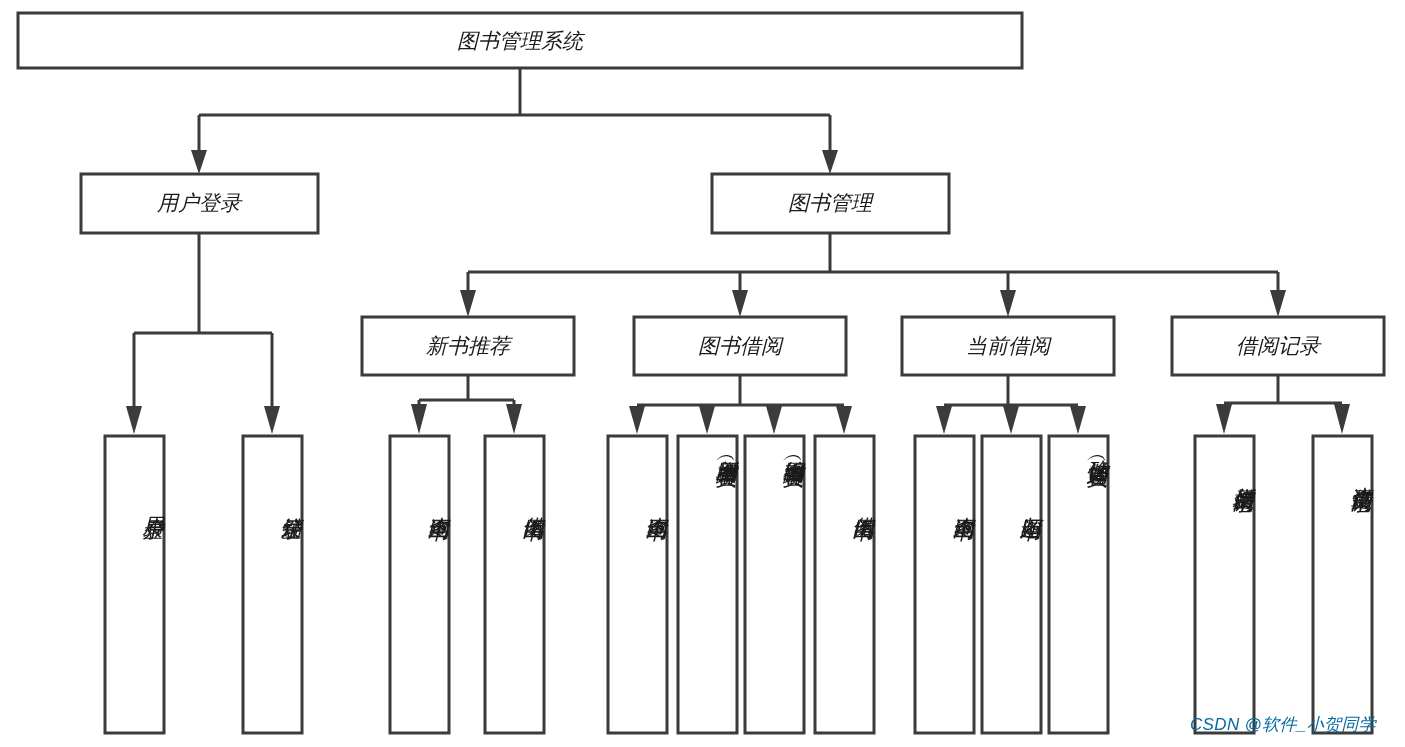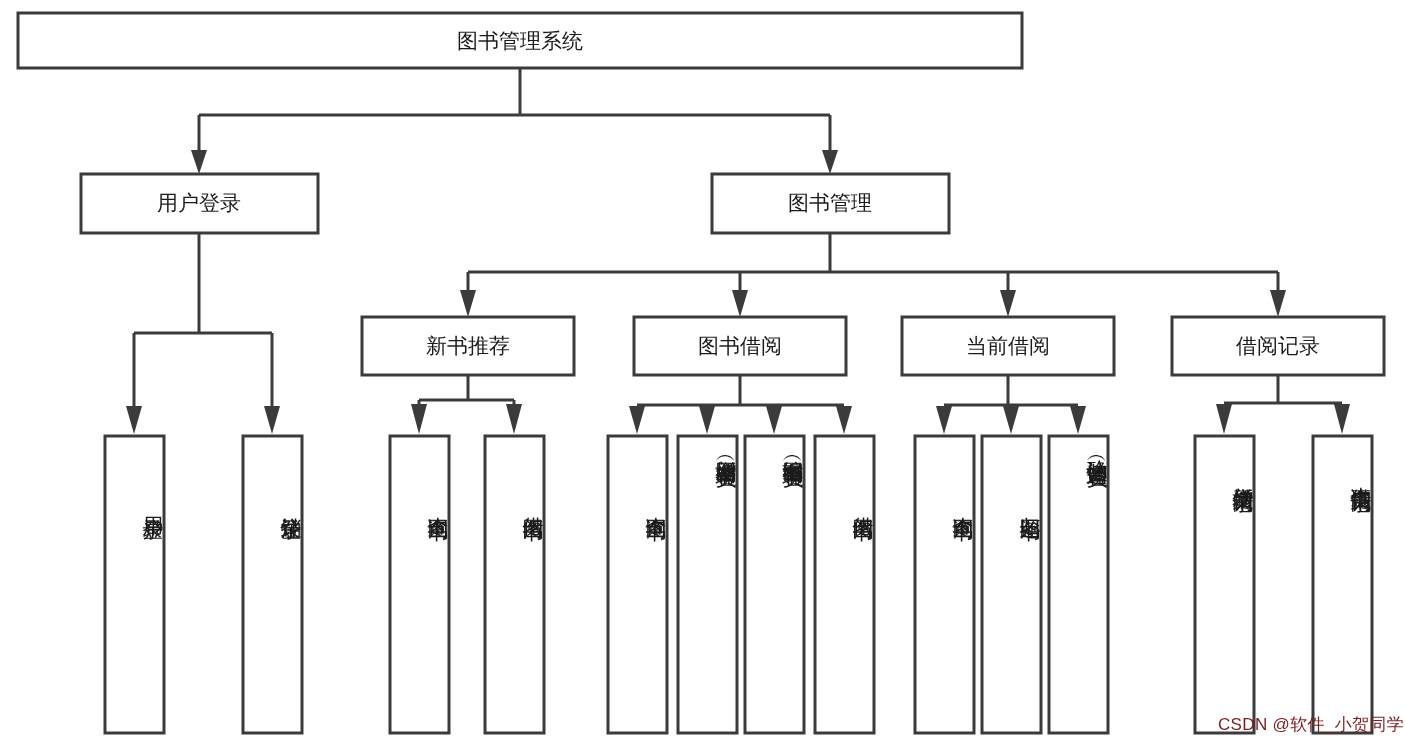--- a/index.html
+++ b/index.html
@@ -11,20 +11,21 @@
     width: 1405px;
     height: 747px;
     font-family: "Liberation Sans", "DejaVu Sans", sans-serif;
     overflow: hidden;
     position: relative;
   }
   #diagram-root {
     position: relative;
     width: 1228px;
     height: 747px;
+    font-style: italic;
   }
   svg#flowchart {
     position: absolute;
     top: 0;
     left: 0;
     width: 1405px;
     height: 747px;
   }
   .node-rect {
     fill: #ffffff;
@@ -60,24 +61,23 @@
     white-space: nowrap;
     text-align: center;
     pointer-events: none;
   }
   .watermark {
     position: absolute;
     left: 1190px;
     top: 713px;
     font-family: "Liberation Sans", "DejaVu Sans", sans-serif;
     font-size: 17px;
-    color: #7f1d1d;
+    color: #0369a1;
     white-space: nowrap;
     letter-spacing: 0.02em;
-    margin-left: 28px;
   }
 </style>
 </head>
 <body>
 
 <div id="diagram-root">
 
   <svg id="flowchart" viewBox="0 0 1405 747">
 
     <g>

